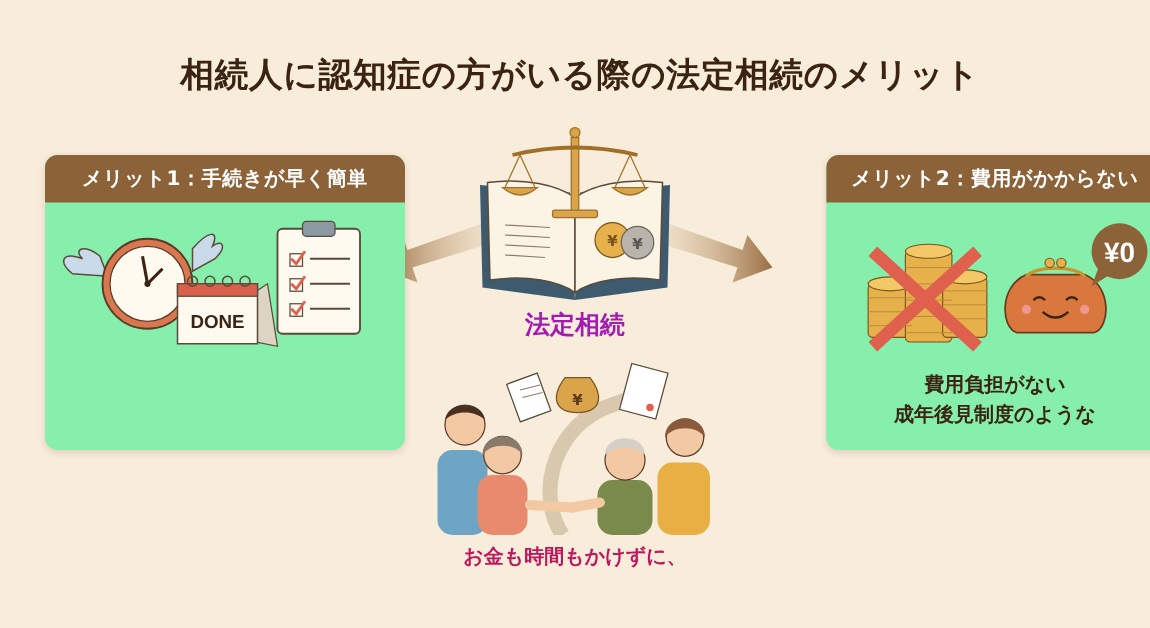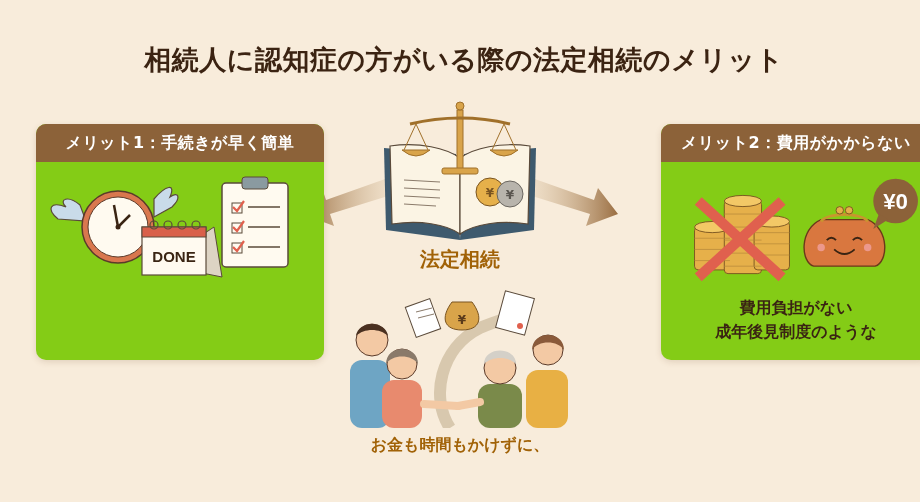--- a/index.html
+++ b/index.html
@@ -9,49 +9,49 @@
     font-family: "DejaVu Sans", "Liberation Sans", sans-serif;
     color: #3a2413;
     position: relative;
   }
   .title {
     position: absolute; left: 4px; top: 42px; width: 920px;
     text-align: center; font-size: 27px; font-weight: bold;
     color: #3b2312; letter-spacing: 0.5px;
   }
   .card {
-    position: absolute; background: #84cc16; border-radius: 10px;
+    position: absolute; background: #86efac; border-radius: 10px;
     box-shadow: 0 2px 6px rgba(120, 85, 50, 0.18); overflow: hidden;
   }
   .card-left { left: 36px; top: 124px; width: 288px; height: 236px; }
   .card-right { left: 615px; top: 124px; width: 270px; height: 236px; margin-left: 46px; }
   .card-header {
     height: 38px; background: #8c6239; color: #fff;
     font-size: 16px; font-weight: bold; display: flex; align-items: center;
     justify-content: center; letter-spacing: 0.5px;
   }
   .card-illust { position: absolute; left: 0; top: 45px; width: 100%; height: 118px; }
   .card-text {
     position: absolute; left: 0; top: 172px; width: 100%;
     text-align: center; font-size: 16px; font-weight: bold; line-height: 24px;
     color: #3a2413;
   }
   .center-illust { position: absolute; left: 380px; top: 98px; width: 160px; height: 145px; }
   .center-label {
     position: absolute; left: 380px; top: 246px; width: 160px;
-    text-align: center; font-size: 20px; font-weight: bold; color: #a16207;
+    text-align: center; font-size: 20px; font-weight: bold; color: #a21caf;
   }
   .arrow { position: absolute; }
   .arrow-left { left: 300px; top: 170px; width: 90px; height: 60px; }
   .arrow-right { left: 530px; top: 170px; width: 90px; height: 60px; }
   .family { position: absolute; left: 340px; top: 288px; width: 245px; height: 140px; }
   .bottom-text {
     position: absolute; left: 0; top: 433px; width: 920px;
     text-align: center; font-size: 16px; font-weight: bold; line-height: 24px;
-    color: #a16207;
+    color: #be185d;
   }
 </style>
 </head>
 <body>
 
 <div class="title">相続人に認知症の方がいる際の法定相続のメリット</div>
 
 <svg class="arrow arrow-left" viewBox="0 0 90 60">
   <defs>
     <linearGradient id="gl" x1="1" y1="0" x2="0" y2="0">

